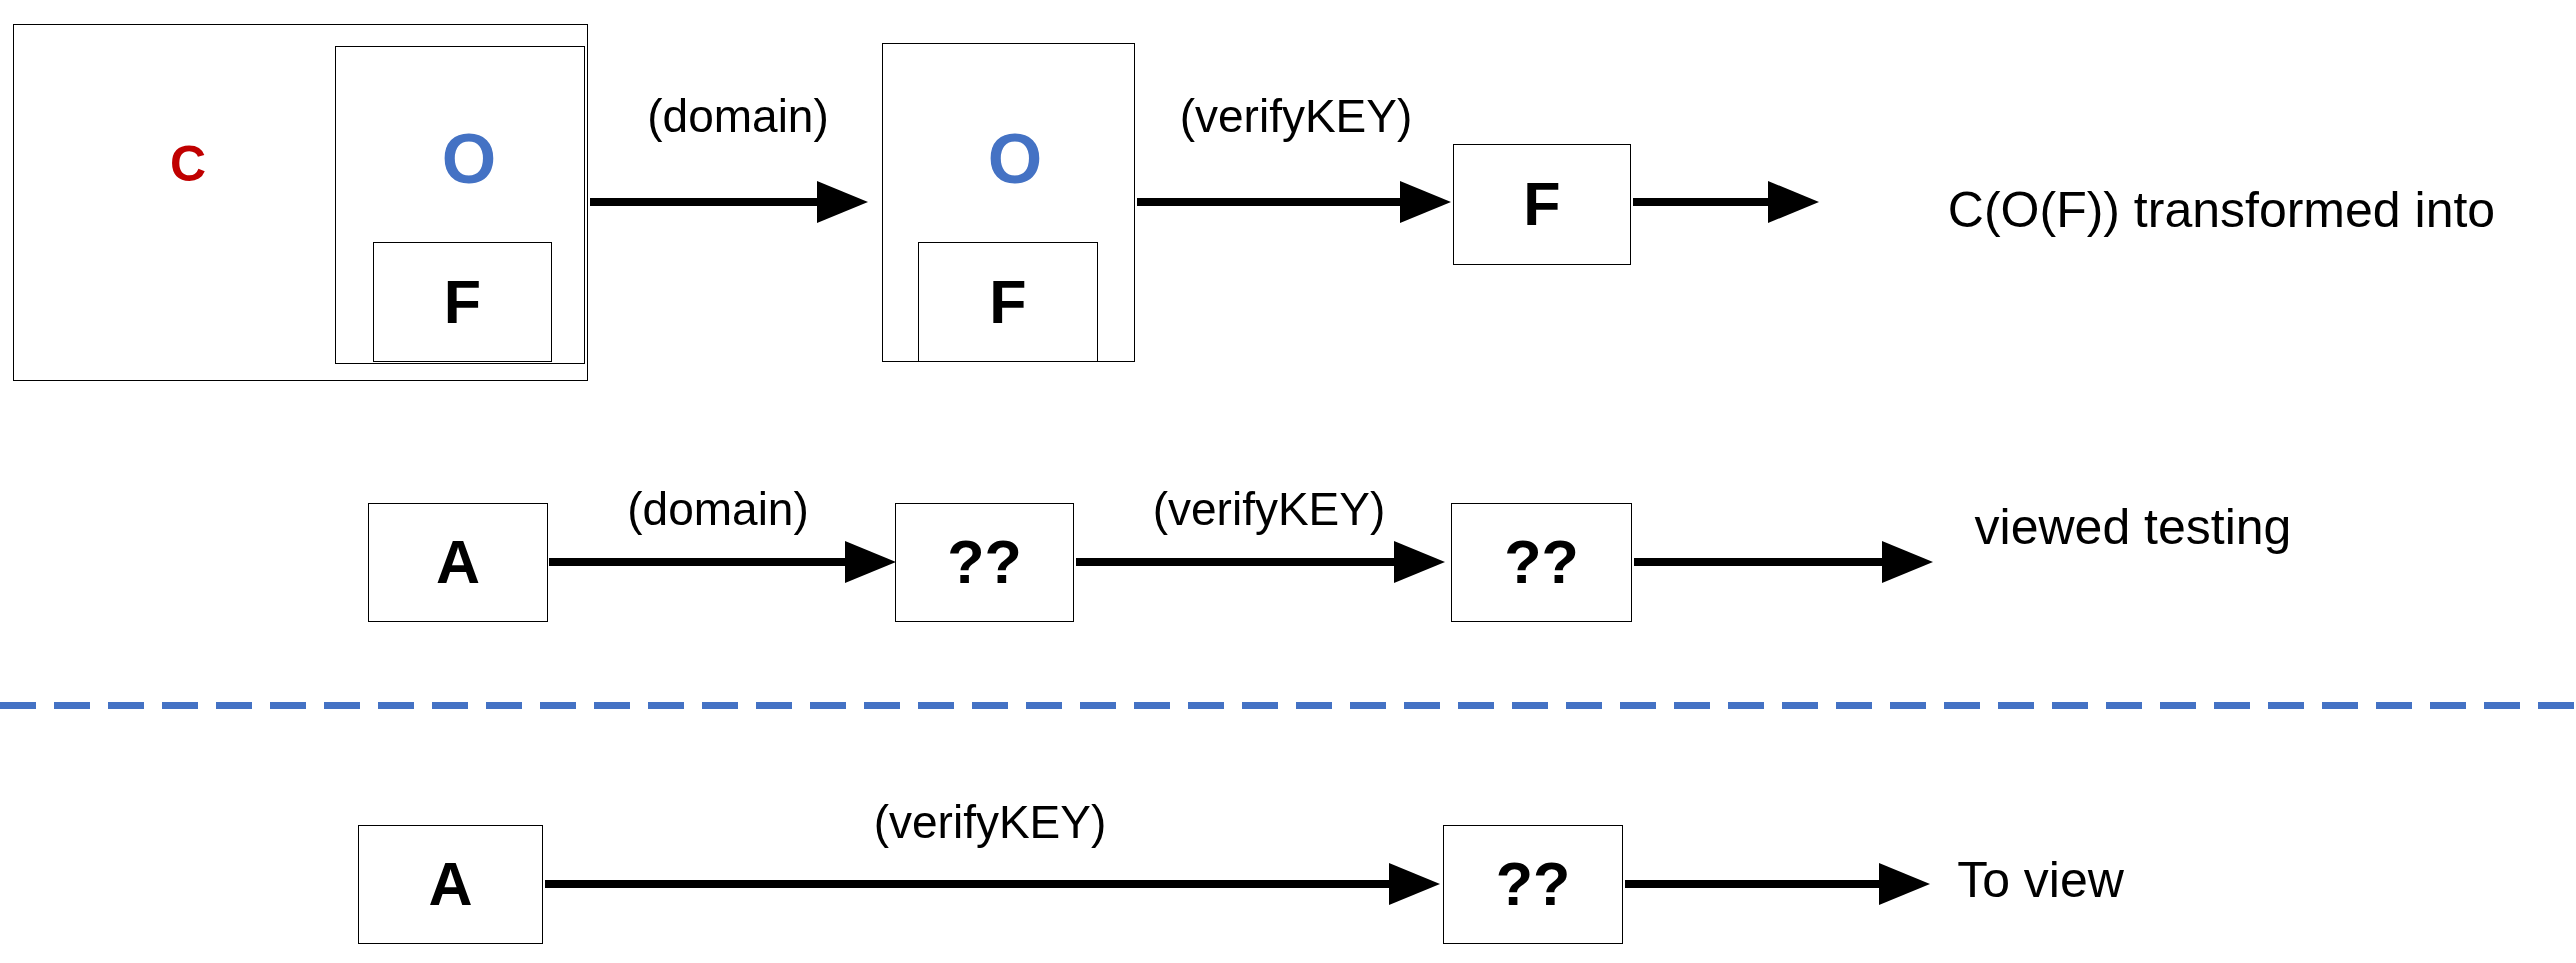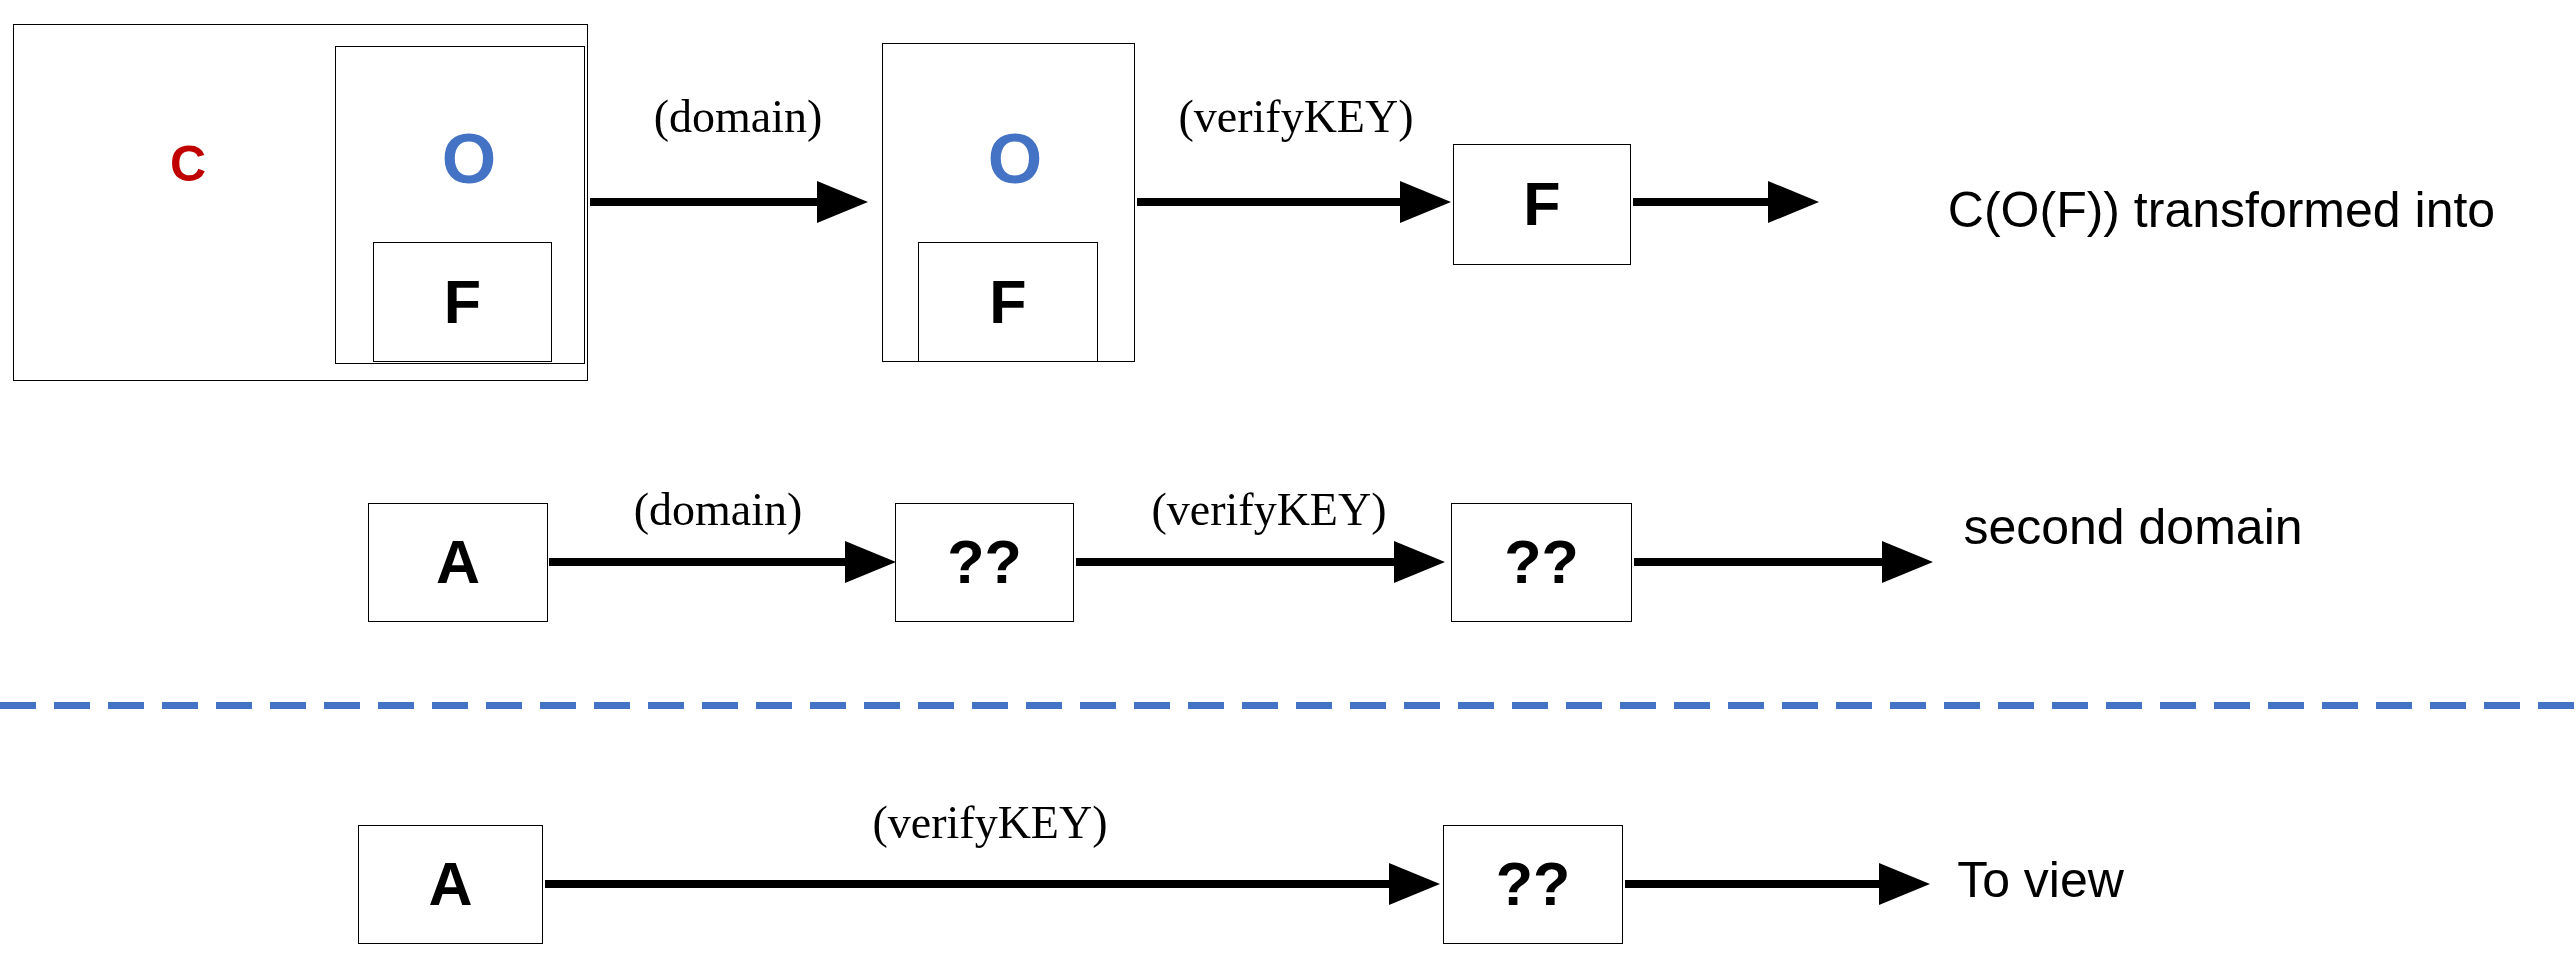--- a/index.html
+++ b/index.html
@@ -48,21 +48,20 @@
     border-left:51px solid var(--line);
     border-top:21px solid transparent;
     border-bottom:21px solid transparent;
   }
   .arrow-label{
     position:absolute;
     transform:translateX(-50%);
     font-size:46px;
     line-height:53px;
     white-space:nowrap;
-    font-family:Liberation Serif, serif;
   }
   .caption{
     position:absolute;
     font-size:50px;
     text-align:center;
     white-space:nowrap;
   }
   .caption .cap-line{display:block;}
   .divider{
     position:absolute;
@@ -140,21 +139,21 @@
   <div class="node" style="left:1451px;top:503px;width:181px;height:119px">
     <span class="boxletter">??</span>
   </div>
 
   <div class="arrow" style="left:1634px;top:541px;width:299px">
     <div class="shaft"></div>
     <div class="head"></div>
   </div>
 
   <div class="caption" style="left:1895px;top:496px;width:476px;line-height:63px">
-    <span class="cap-line">second domain</span>
+    <span class="cap-line">viewed testing</span>
   </div>
 
   <div class="divider"></div>
 
   <div class="node" style="left:358px;top:825px;width:185px;height:119px">
     <span class="boxletter">A</span>
   </div>
 
   <div class="arrow" style="left:545px;top:863px;width:895px">
     <div class="shaft"></div>

